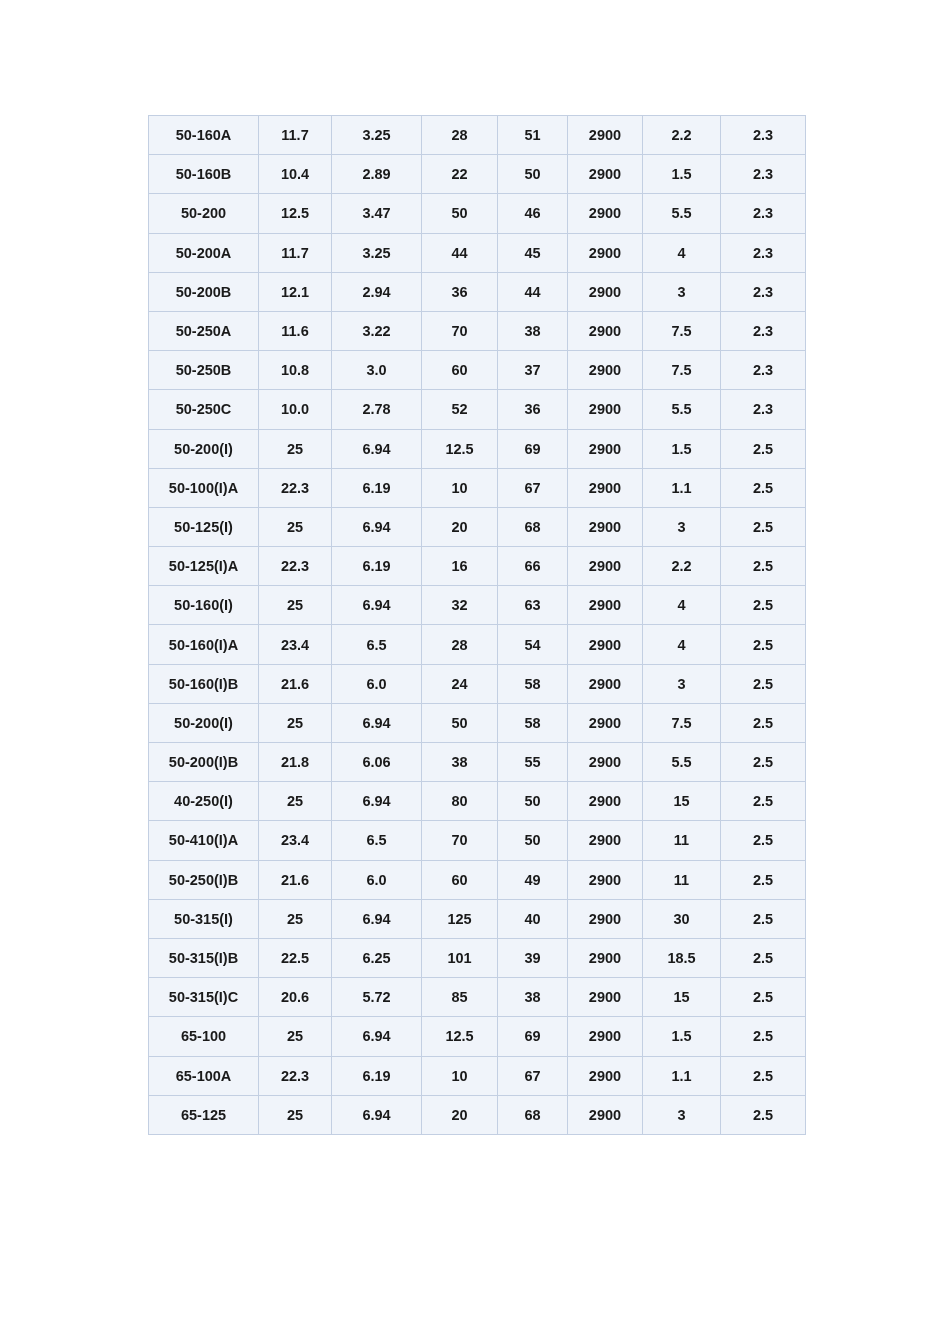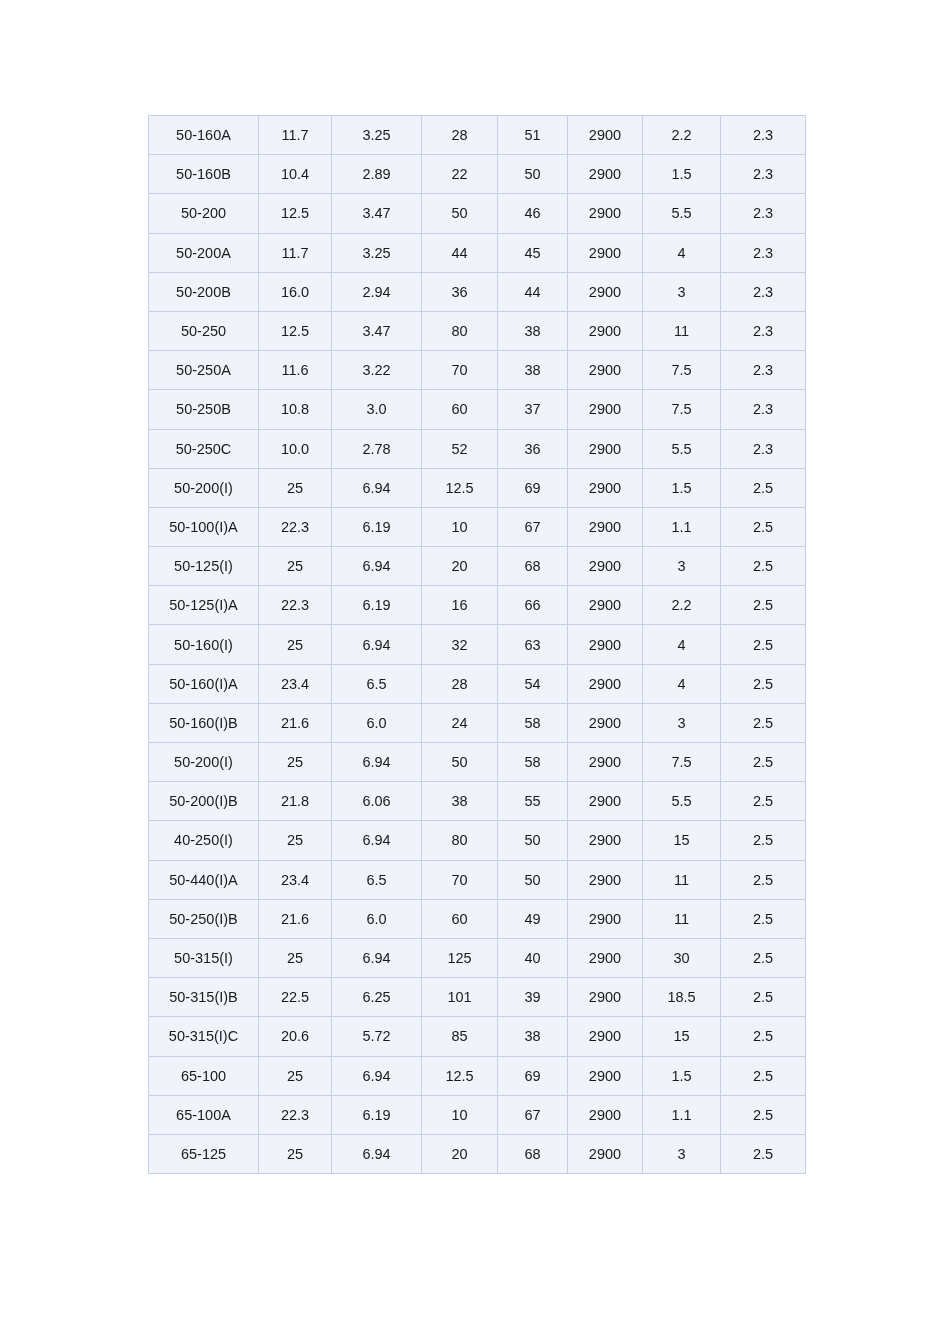--- a/index.html
+++ b/index.html
@@ -12,20 +12,21 @@
     height: 1344px;
     font-family: "Liberation Sans", sans-serif;
     -webkit-font-smoothing: antialiased;
   }
   .page {
     position: relative;
     width: 950px;
     height: 1175px;
     background: #ffffff;
     box-sizing: border-box;
+    font-weight: bold;
   }
   .spec-table-wrap {
     position: absolute;
     left: 148px;
     top: 115px;
     width: 657px;
   }
   table.spec-table {
     border-collapse: collapse;
     table-layout: fixed;
@@ -107,36 +108,26 @@
             <td>11.7</td>
             <td>3.25</td>
             <td>44</td>
             <td>45</td>
             <td>2900</td>
             <td>4</td>
             <td>2.3</td>
           </tr>
           <tr>
             <td>50-200B</td>
-            <td>16.0</td>
+            <td>12.1</td>
             <td>2.94</td>
             <td>36</td>
             <td>44</td>
             <td>2900</td>
             <td>3</td>
-            <td>2.3</td>
-          </tr>
-          <tr>
-            <td>50-250</td>
-            <td>12.5</td>
-            <td>3.47</td>
-            <td>80</td>
-            <td>38</td>
-            <td>2900</td>
-            <td>11</td>
             <td>2.3</td>
           </tr>
           <tr>
             <td>50-250A</td>
             <td>11.6</td>
             <td>3.22</td>
             <td>70</td>
             <td>38</td>
             <td>2900</td>
             <td>7.5</td>
@@ -256,21 +247,21 @@
             <td>40-250(I)</td>
             <td>25</td>
             <td>6.94</td>
             <td>80</td>
             <td>50</td>
             <td>2900</td>
             <td>15</td>
             <td>2.5</td>
           </tr>
           <tr>
-            <td>50-440(I)A</td>
+            <td>50-410(I)A</td>
             <td>23.4</td>
             <td>6.5</td>
             <td>70</td>
             <td>50</td>
             <td>2900</td>
             <td>11</td>
             <td>2.5</td>
           </tr>
           <tr>
             <td>50-250(I)B</td>

